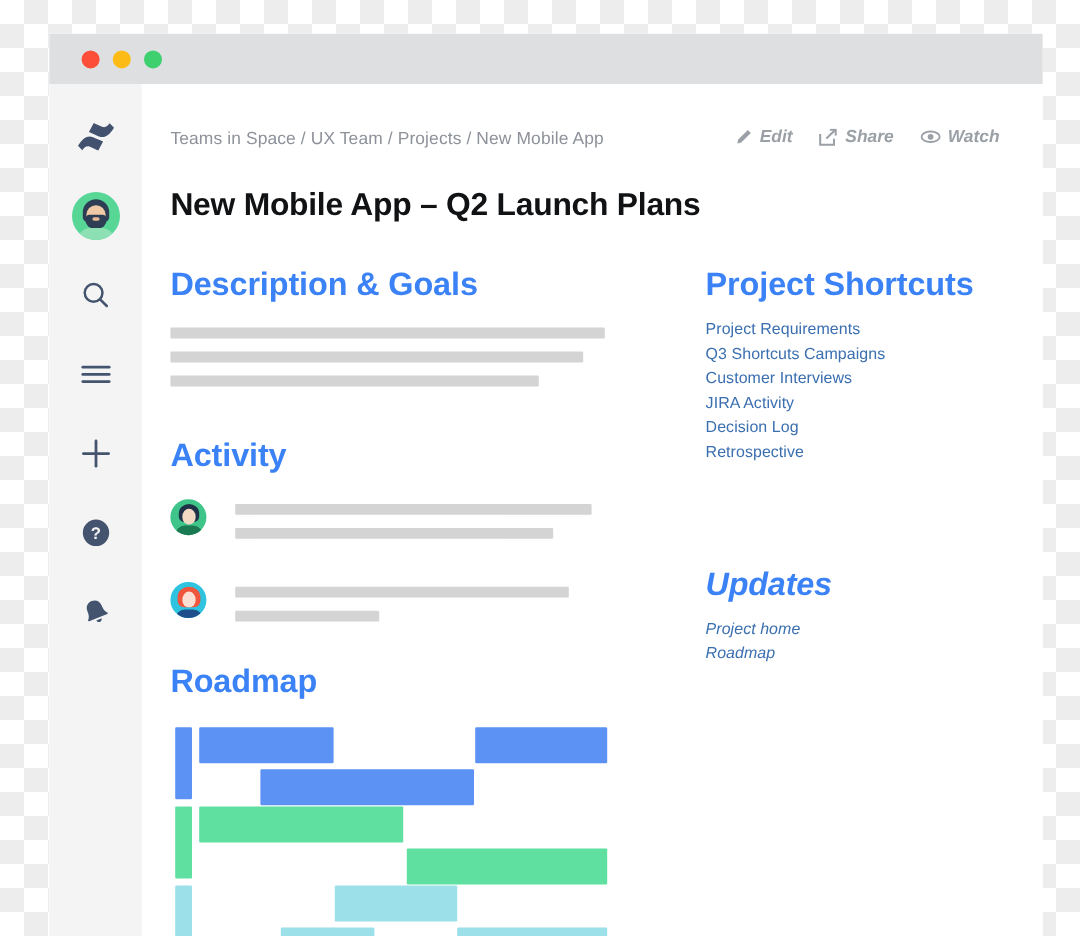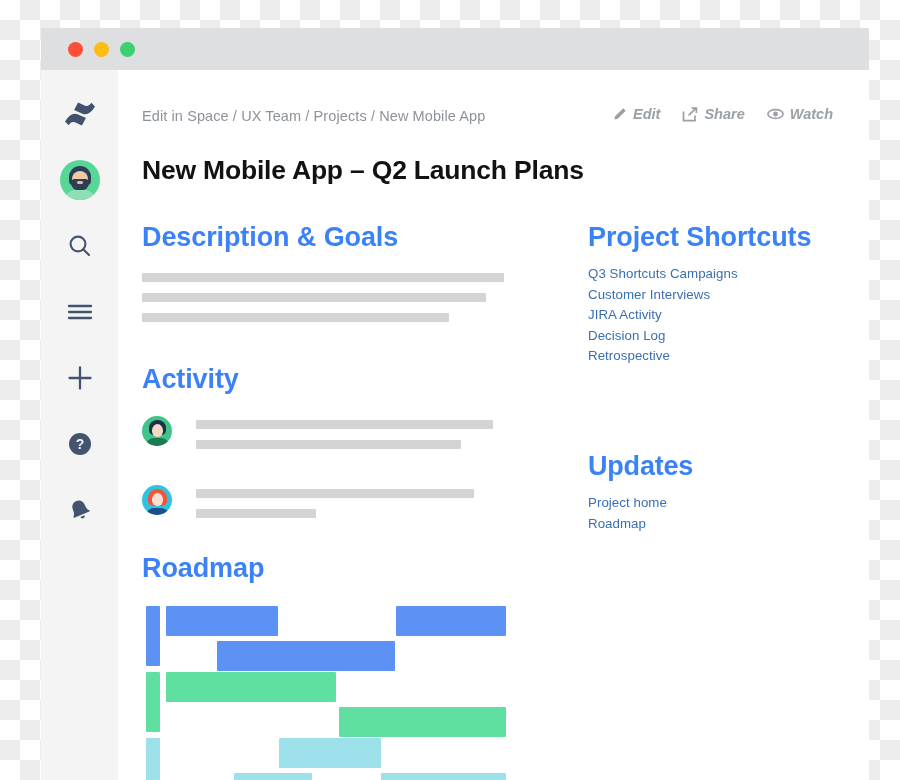--- a/index.html
+++ b/index.html
@@ -153,21 +153,21 @@
   .rm-bar { position: absolute; height: 30px; border-radius: 1px; }
 
   .shortcut-list, .updates-list { margin-top: 13px; }
   .link-item {
     display: block;
     font-size: 13.3px;
     color: #3b6fb0;
     margin-bottom: 5.5px;
     letter-spacing: .05px;
   }
-  .updates-block { margin-top: 88px; }
+  .updates-block { margin-top: 88px; font-style: italic; }
   .updates-block h2.section { letter-spacing: -0.2px; }
 </style>
 </head>
 <body>
 
 <div class="window">
 
   <div class="titlebar">
     <div class="dot red"></div>
     <div class="dot yellow"></div>
@@ -243,21 +243,21 @@
             </g>
           </svg>
         </span>
       </div>
 
     </div>
 
     <div class="content">
 
       <div class="topbar">
-        <div class="breadcrumb">Edit in Space / UX Team / Projects / New Mobile App</div>
+        <div class="breadcrumb">Teams in Space / UX Team / Projects / New Mobile App</div>
 
         <div class="actions">
 
           <div class="action">
             <span>
               <svg width="15" height="15" viewBox="0 0 15 15">
                 <path d="M11.2 1.3l2.5 2.5-8 8-3.3.8.8-3.3z" fill="#9aa0a6"></path>
               </svg>
             </span>
             <span>Edit</span>
@@ -354,20 +354,21 @@
             </div>
 
           </div>
 
         </div>
 
         <div class="col-side">
 
           <h2 class="section">Project Shortcuts</h2>
           <div class="shortcut-list">
+            <a class="link-item">Project Requirements</a>
             <a class="link-item">Q3 Shortcuts Campaigns</a>
             <a class="link-item">Customer Interviews</a>
             <a class="link-item">JIRA Activity</a>
             <a class="link-item">Decision Log</a>
             <a class="link-item">Retrospective</a>
           </div>
 
           <div class="updates-block">
             <h2 class="section">Updates</h2>
             <div class="updates-list">

